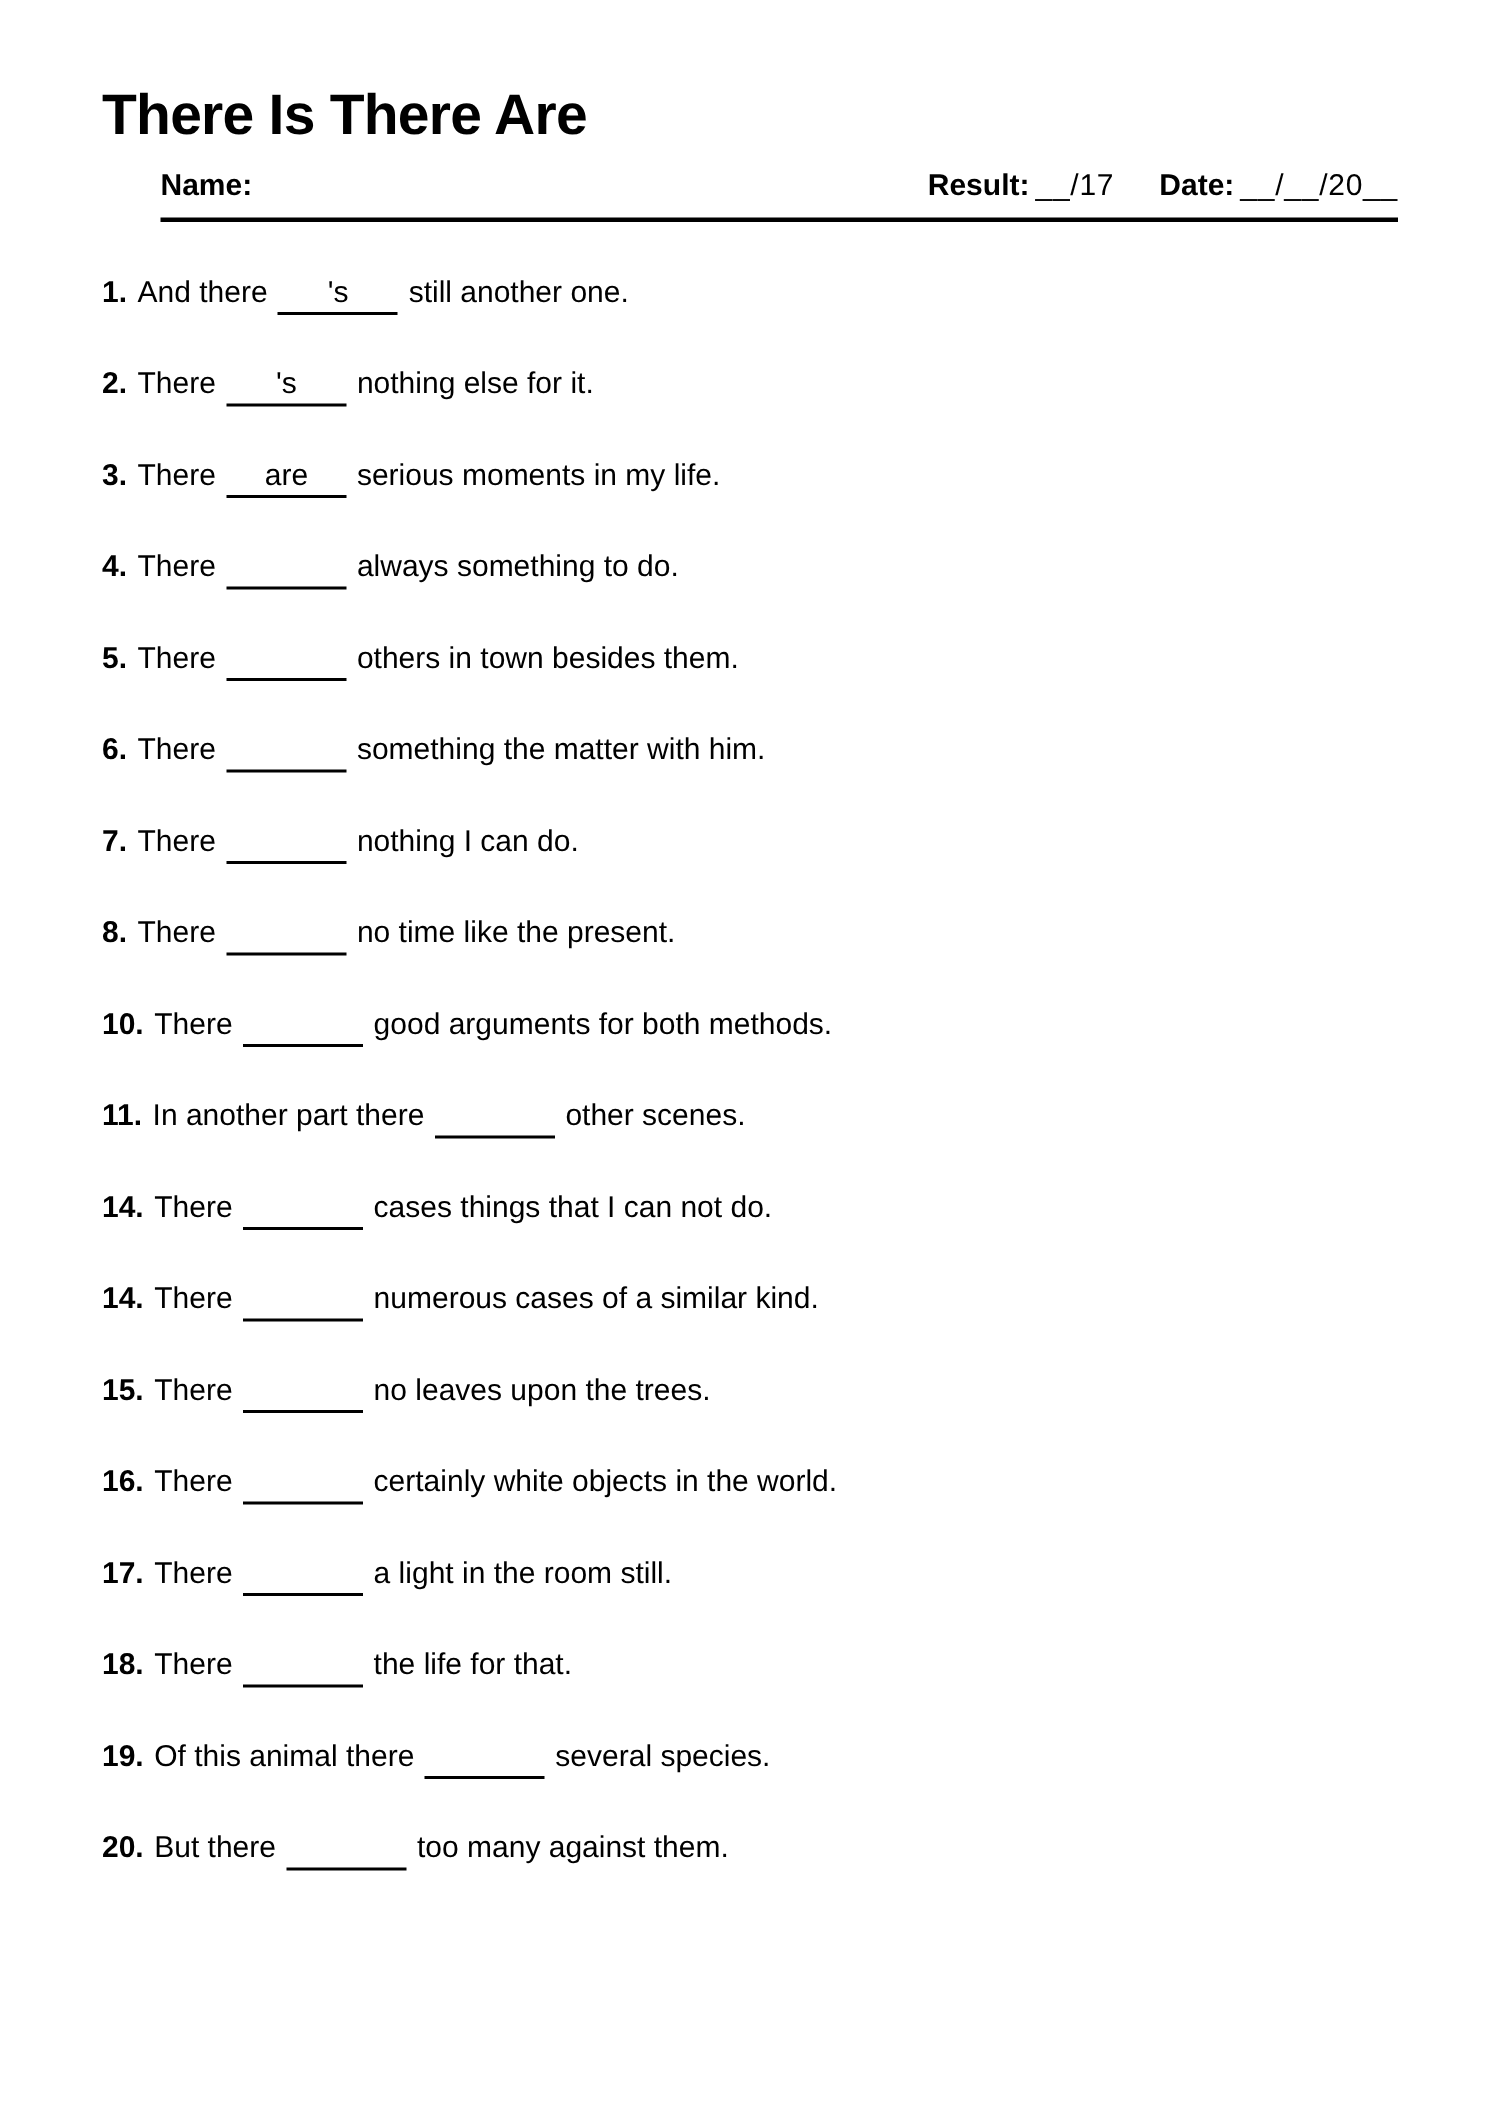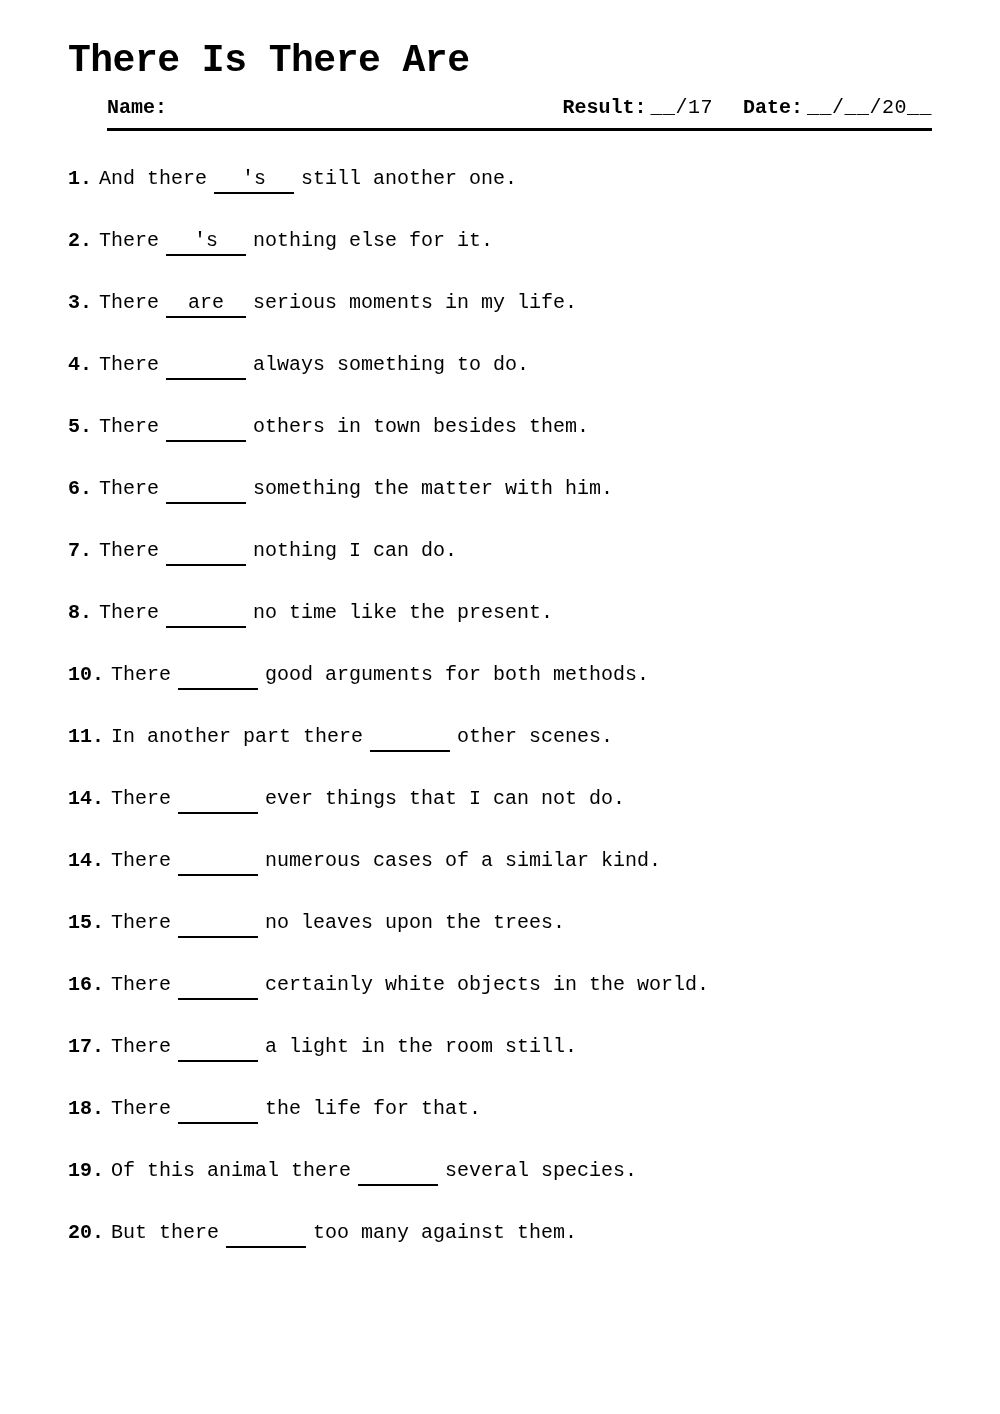--- a/index.html
+++ b/index.html
@@ -7,22 +7,22 @@
     padding: 0;
     background: #ffffff;
   }
   .page {
     position: relative;
     width: 1000px;
     height: 1414px;
     margin: 0 auto;
     background: #ffffff;
     box-sizing: border-box;
-    padding: 40px 68px 0 68px;
-    font-family: Liberation Mono, monospace;
+    padding: 57px 68px 0 68px;
+    font-family: Liberation Sans, sans-serif;
     color: #000000;
   }
   .title {
     font-size: 38px;
     font-weight: bold;
     margin: 0 0 14px 0;
     line-height: 1.1;
     letter-spacing: -0.5px;
   }
   .meta-row {
@@ -128,21 +128,21 @@
 
   <div class="item">
     <span class="num">10.</span><span class="pre">There</span><span class="blank">&nbsp;</span><span class="post">good arguments for both methods.</span>
   </div>
 
   <div class="item">
     <span class="num">11.</span><span class="pre">In another part there</span><span class="blank">&nbsp;</span><span class="post">other scenes.</span>
   </div>
 
   <div class="item">
-    <span class="num">14.</span><span class="pre">There</span><span class="blank">&nbsp;</span><span class="post">ever things that I can not do.</span>
+    <span class="num">14.</span><span class="pre">There</span><span class="blank">&nbsp;</span><span class="post">cases things that I can not do.</span>
   </div>
 
 
   <div class="item">
     <span class="num">14.</span><span class="pre">There</span><span class="blank">&nbsp;</span><span class="post">numerous cases of a similar kind.</span>
   </div>
 
   <div class="item">
     <span class="num">15.</span><span class="pre">There</span><span class="blank">&nbsp;</span><span class="post">no leaves upon the trees.</span>
   </div>

